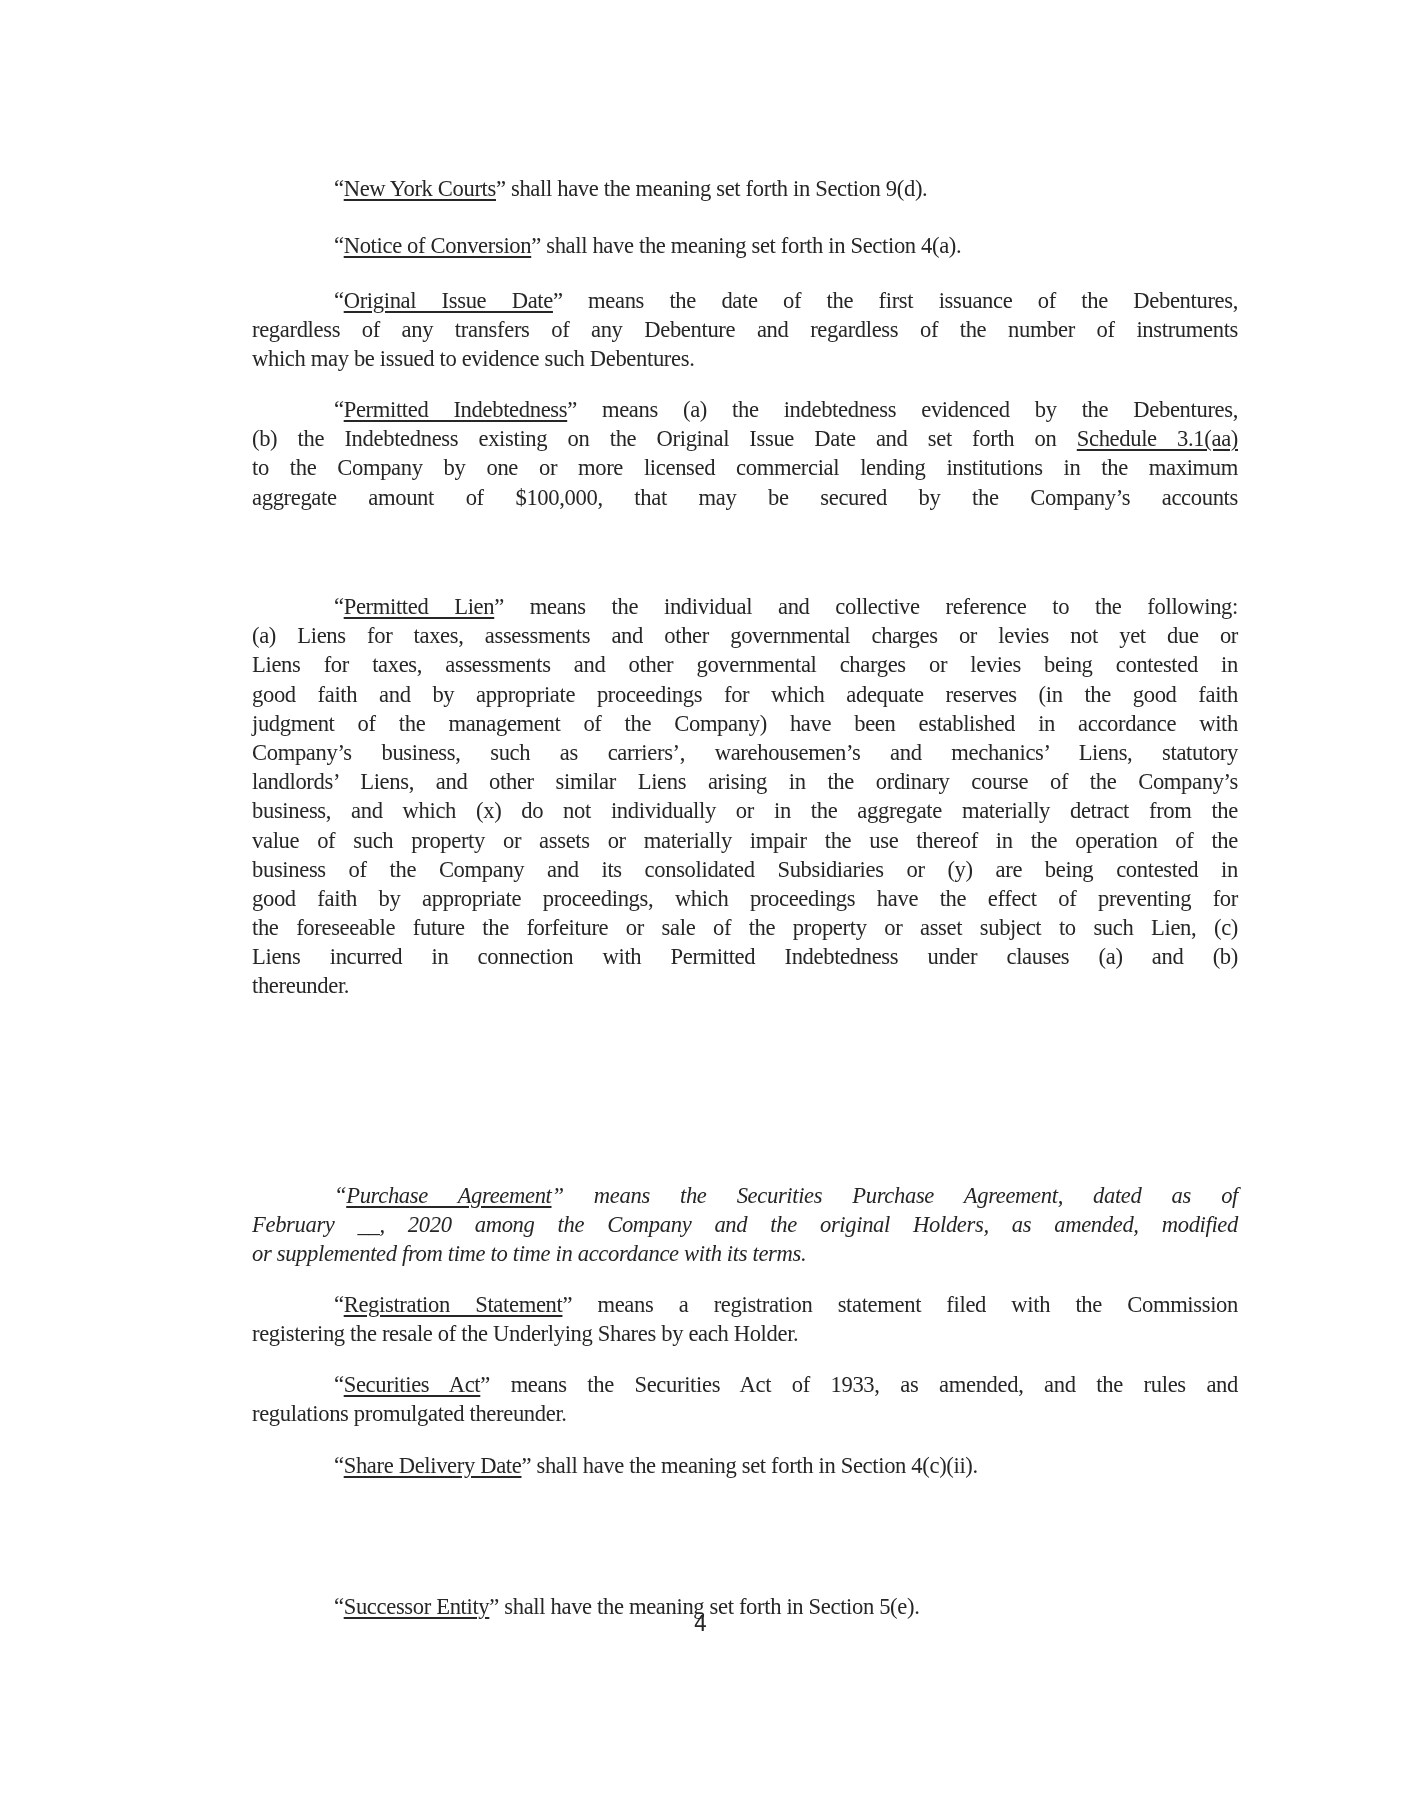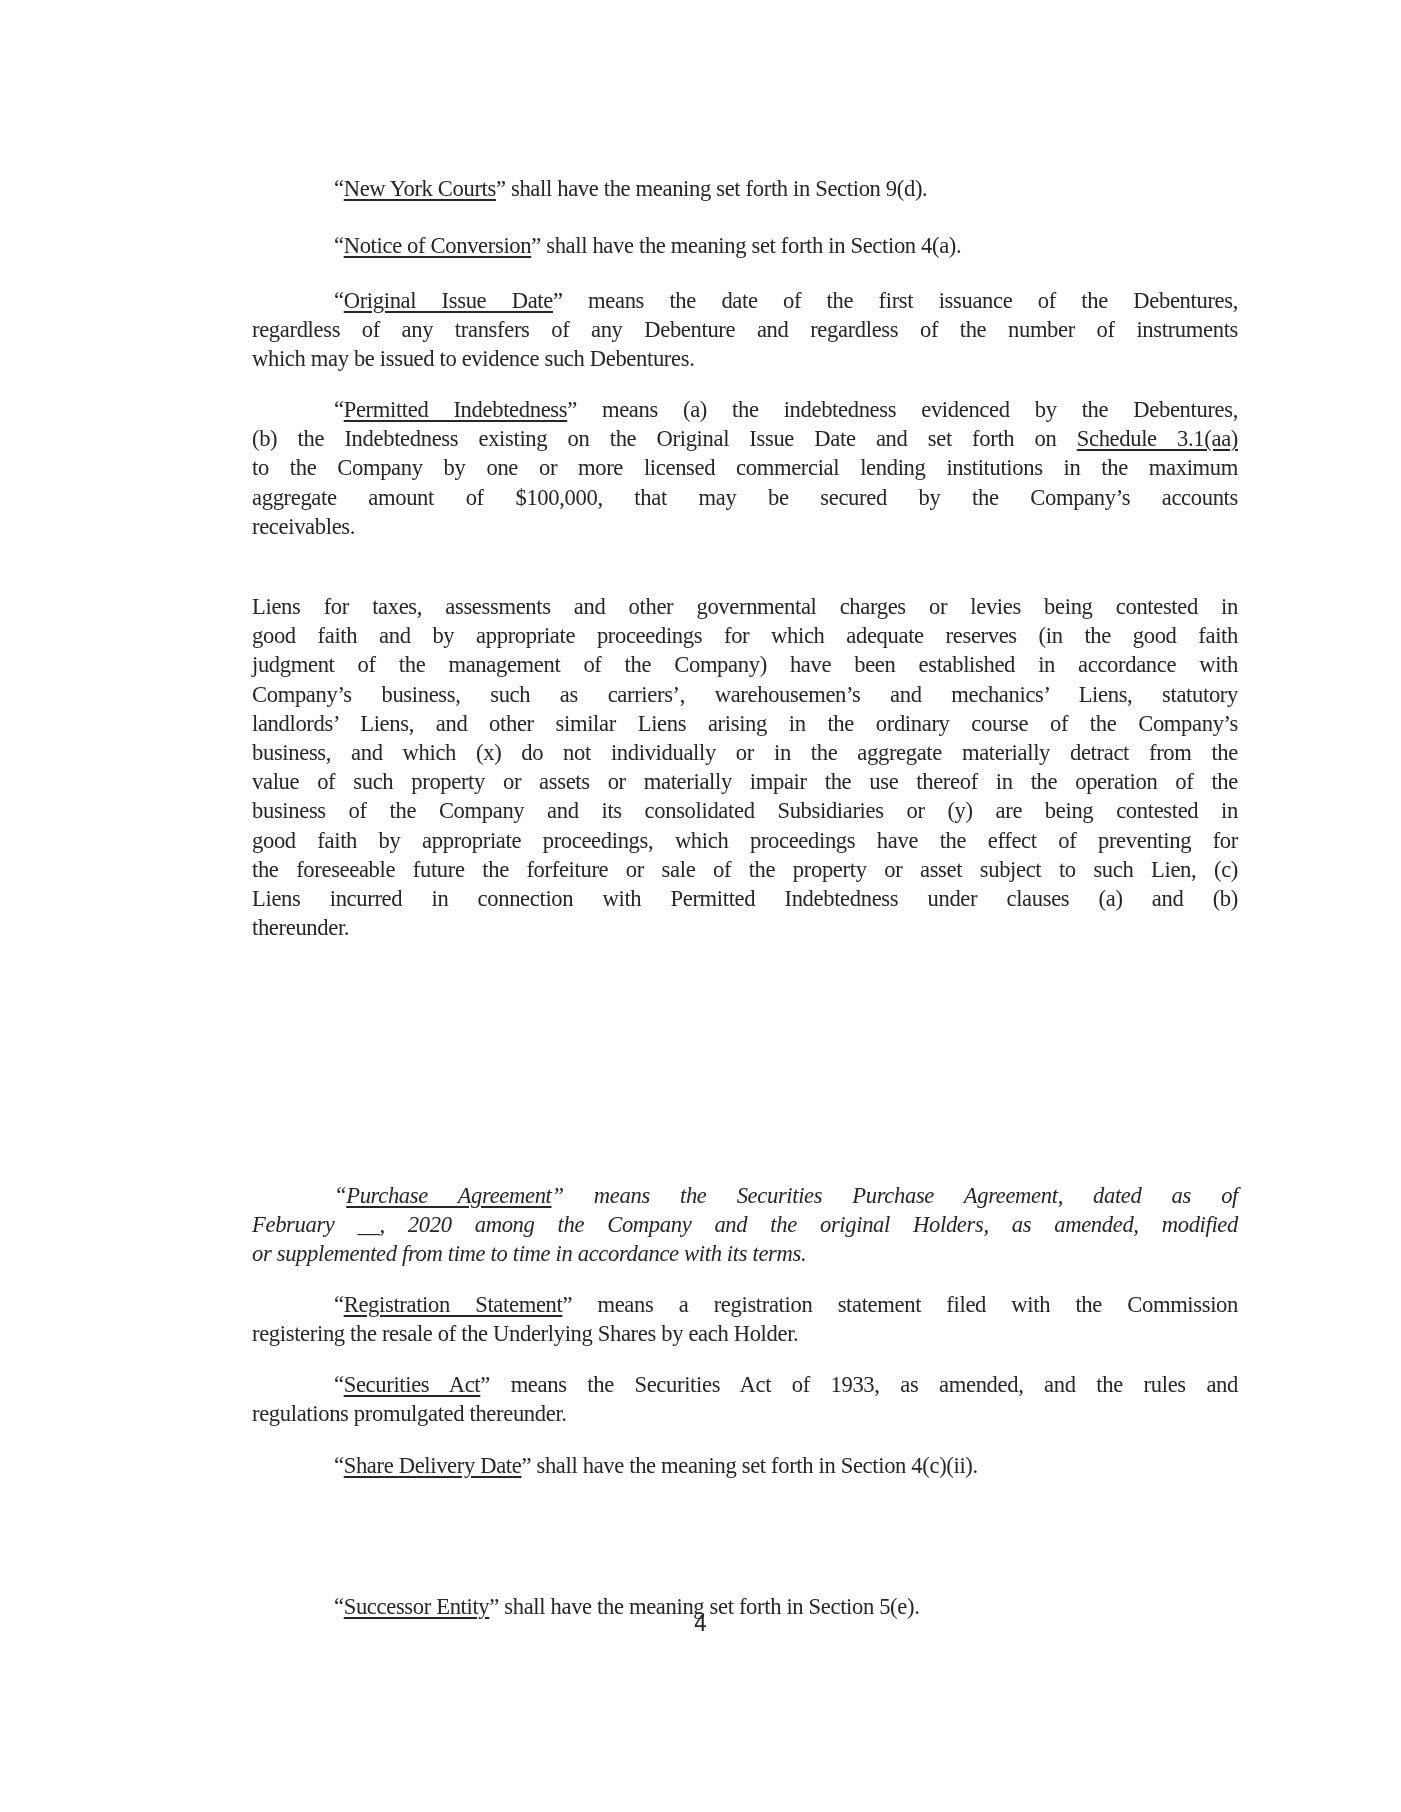--- a/index.html
+++ b/index.html
@@ -89,24 +89,25 @@
       <span class="line first"><span>“</span><span class="term">Original Issue Date</span><span>” means the date of the first issuance of the Debentures,</span></span>
       <span class="line">regardless of any transfers of any Debenture and regardless of the number of instruments</span>
       <span class="line last">which may be issued to evidence such Debentures.</span>
     </div>
 
     <div class="para" style="top:395px;">
       <span class="line first"><span>“</span><span class="term">Permitted Indebtedness</span><span>” means (a) the indebtedness evidenced by the Debentures,</span></span>
       <span class="line"><span>(b) the Indebtedness existing on the Original Issue Date and set forth on </span><span class="ref">Schedule 3.1(aa)</span></span>
       <span class="line">to the Company by one or more licensed commercial lending institutions in the maximum</span>
       <span class="line">aggregate amount of $100,000, that may be secured by the Company’s accounts</span>
-      <span class="line last">receivables.</span>
     </div>
 
     <div class="para" style="top:592px;">
+      <span class="line first"><span>“</span><span class="term">Permitted Lien</span><span>” means the individual and collective reference to the following:</span></span>
+      <span class="line">(a) Liens for taxes, assessments and other governmental charges or levies not yet due or</span>
       <span class="line">Liens for taxes, assessments and other governmental charges or levies being contested in</span>
       <span class="line">good faith and by appropriate proceedings for which adequate reserves (in the good faith</span>
       <span class="line">judgment of the management of the Company) have been established in accordance with</span>
       <span class="line">Company’s business, such as carriers’, warehousemen’s and mechanics’ Liens, statutory</span>
       <span class="line">landlords’ Liens, and other similar Liens arising in the ordinary course of the Company’s</span>
       <span class="line">business, and which (x) do not individually or in the aggregate materially detract from the</span>
       <span class="line">value of such property or assets or materially impair the use thereof in the operation of the</span>
       <span class="line">business of the Company and its consolidated Subsidiaries or (y) are being contested in</span>
       <span class="line">good faith by appropriate proceedings, which proceedings have the effect of preventing for</span>
       <span class="line">the foreseeable future the forfeiture or sale of the property or asset subject to such Lien, (c)</span>

